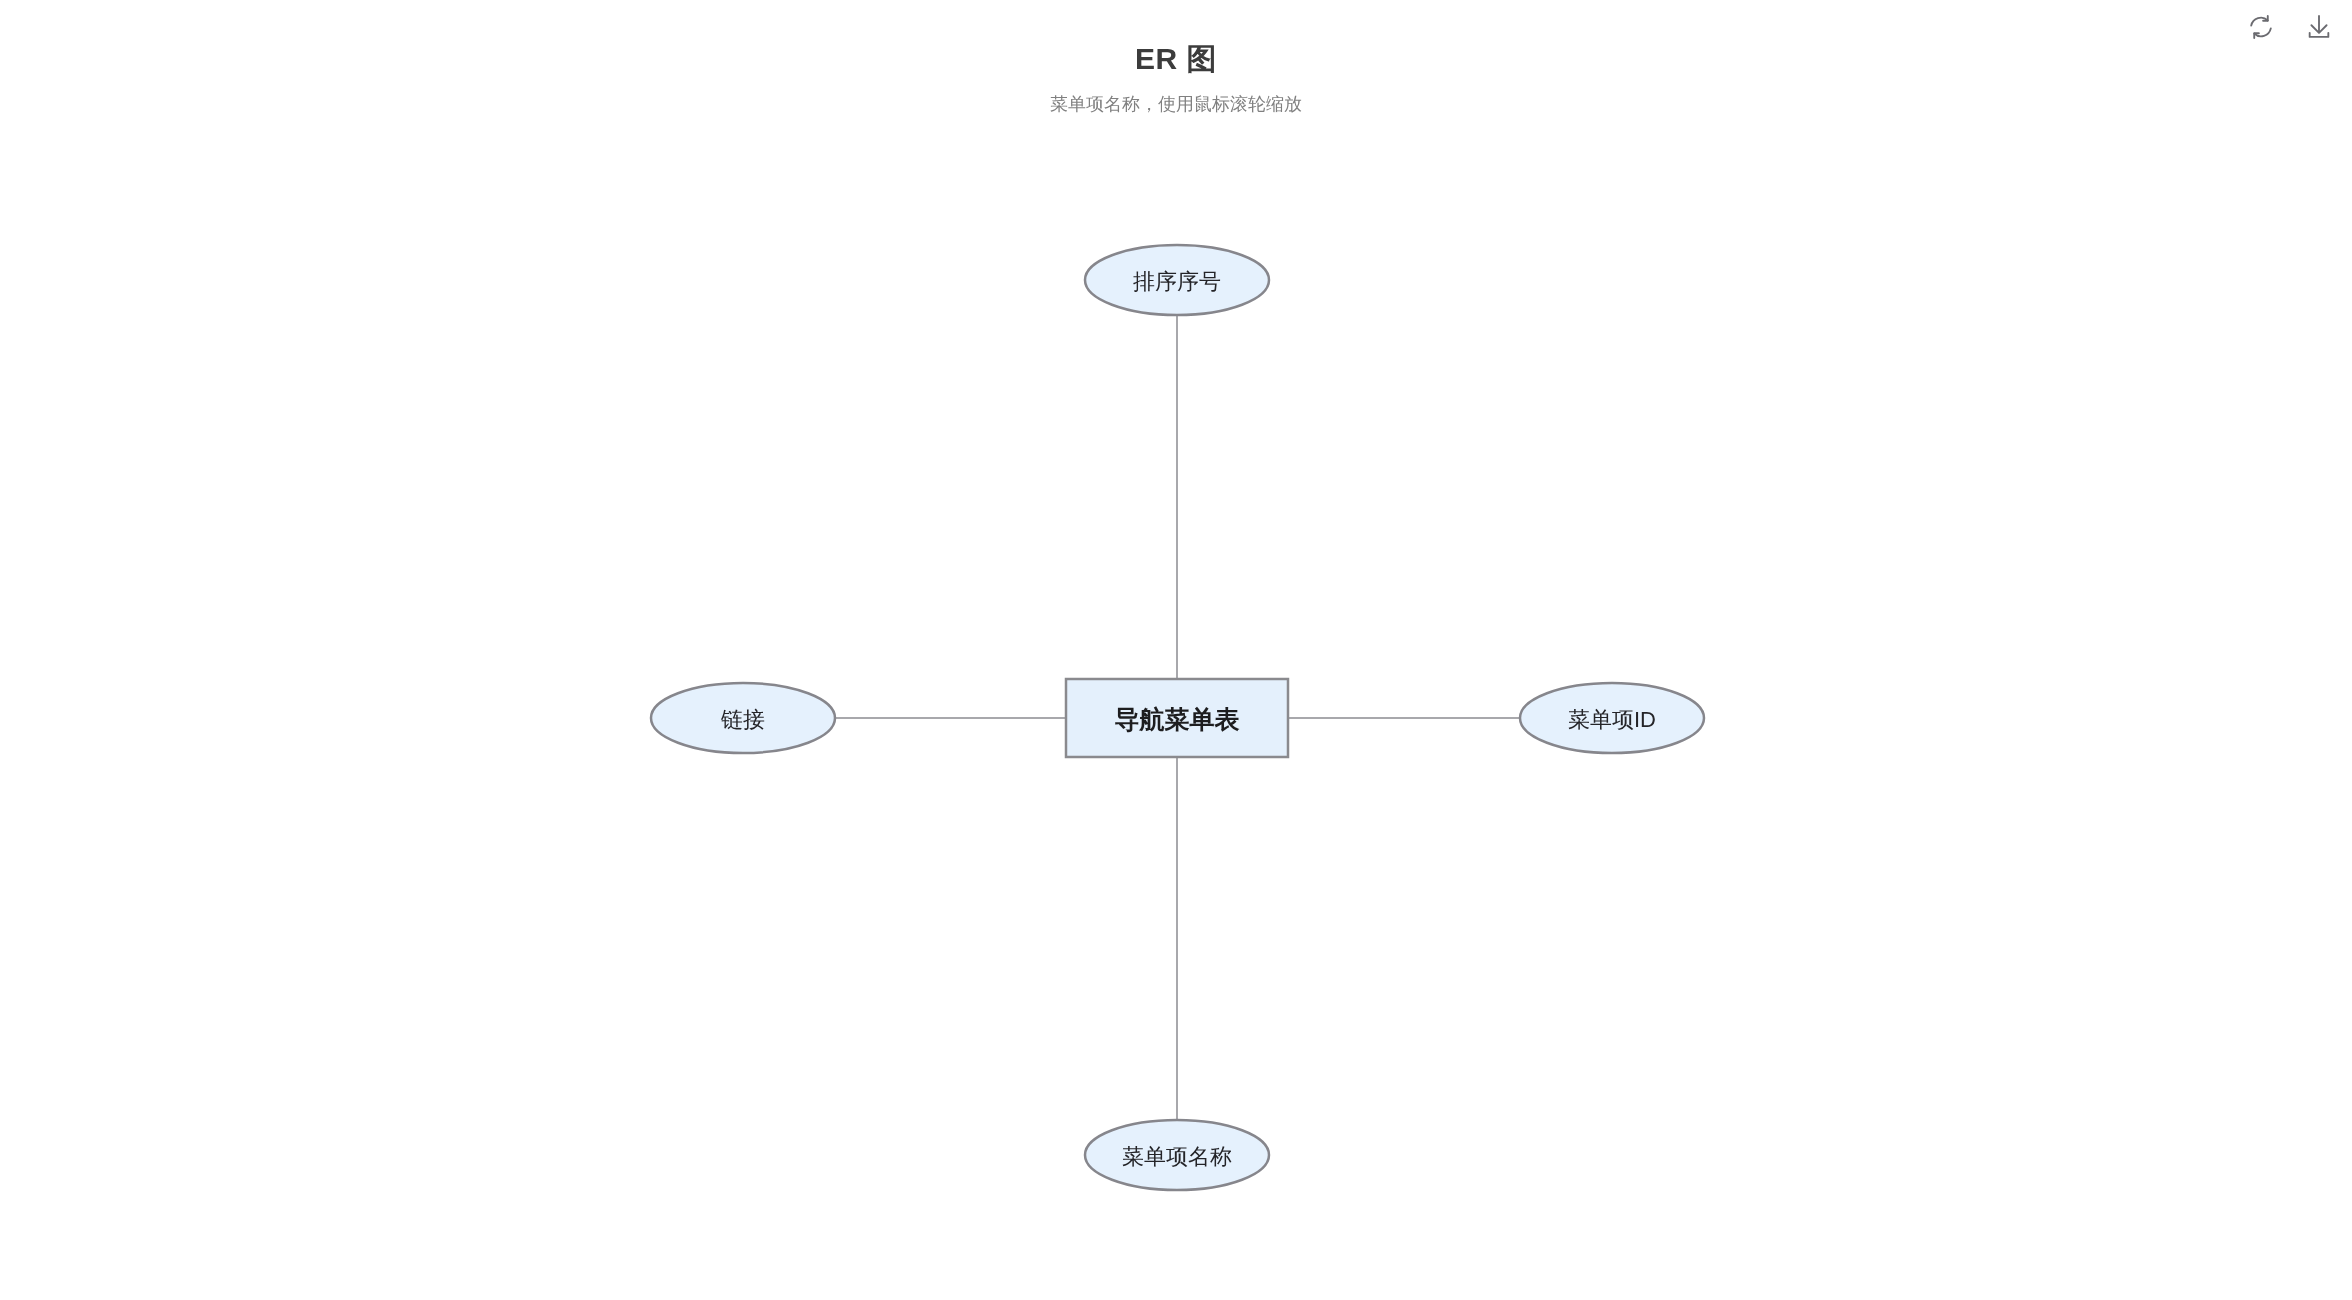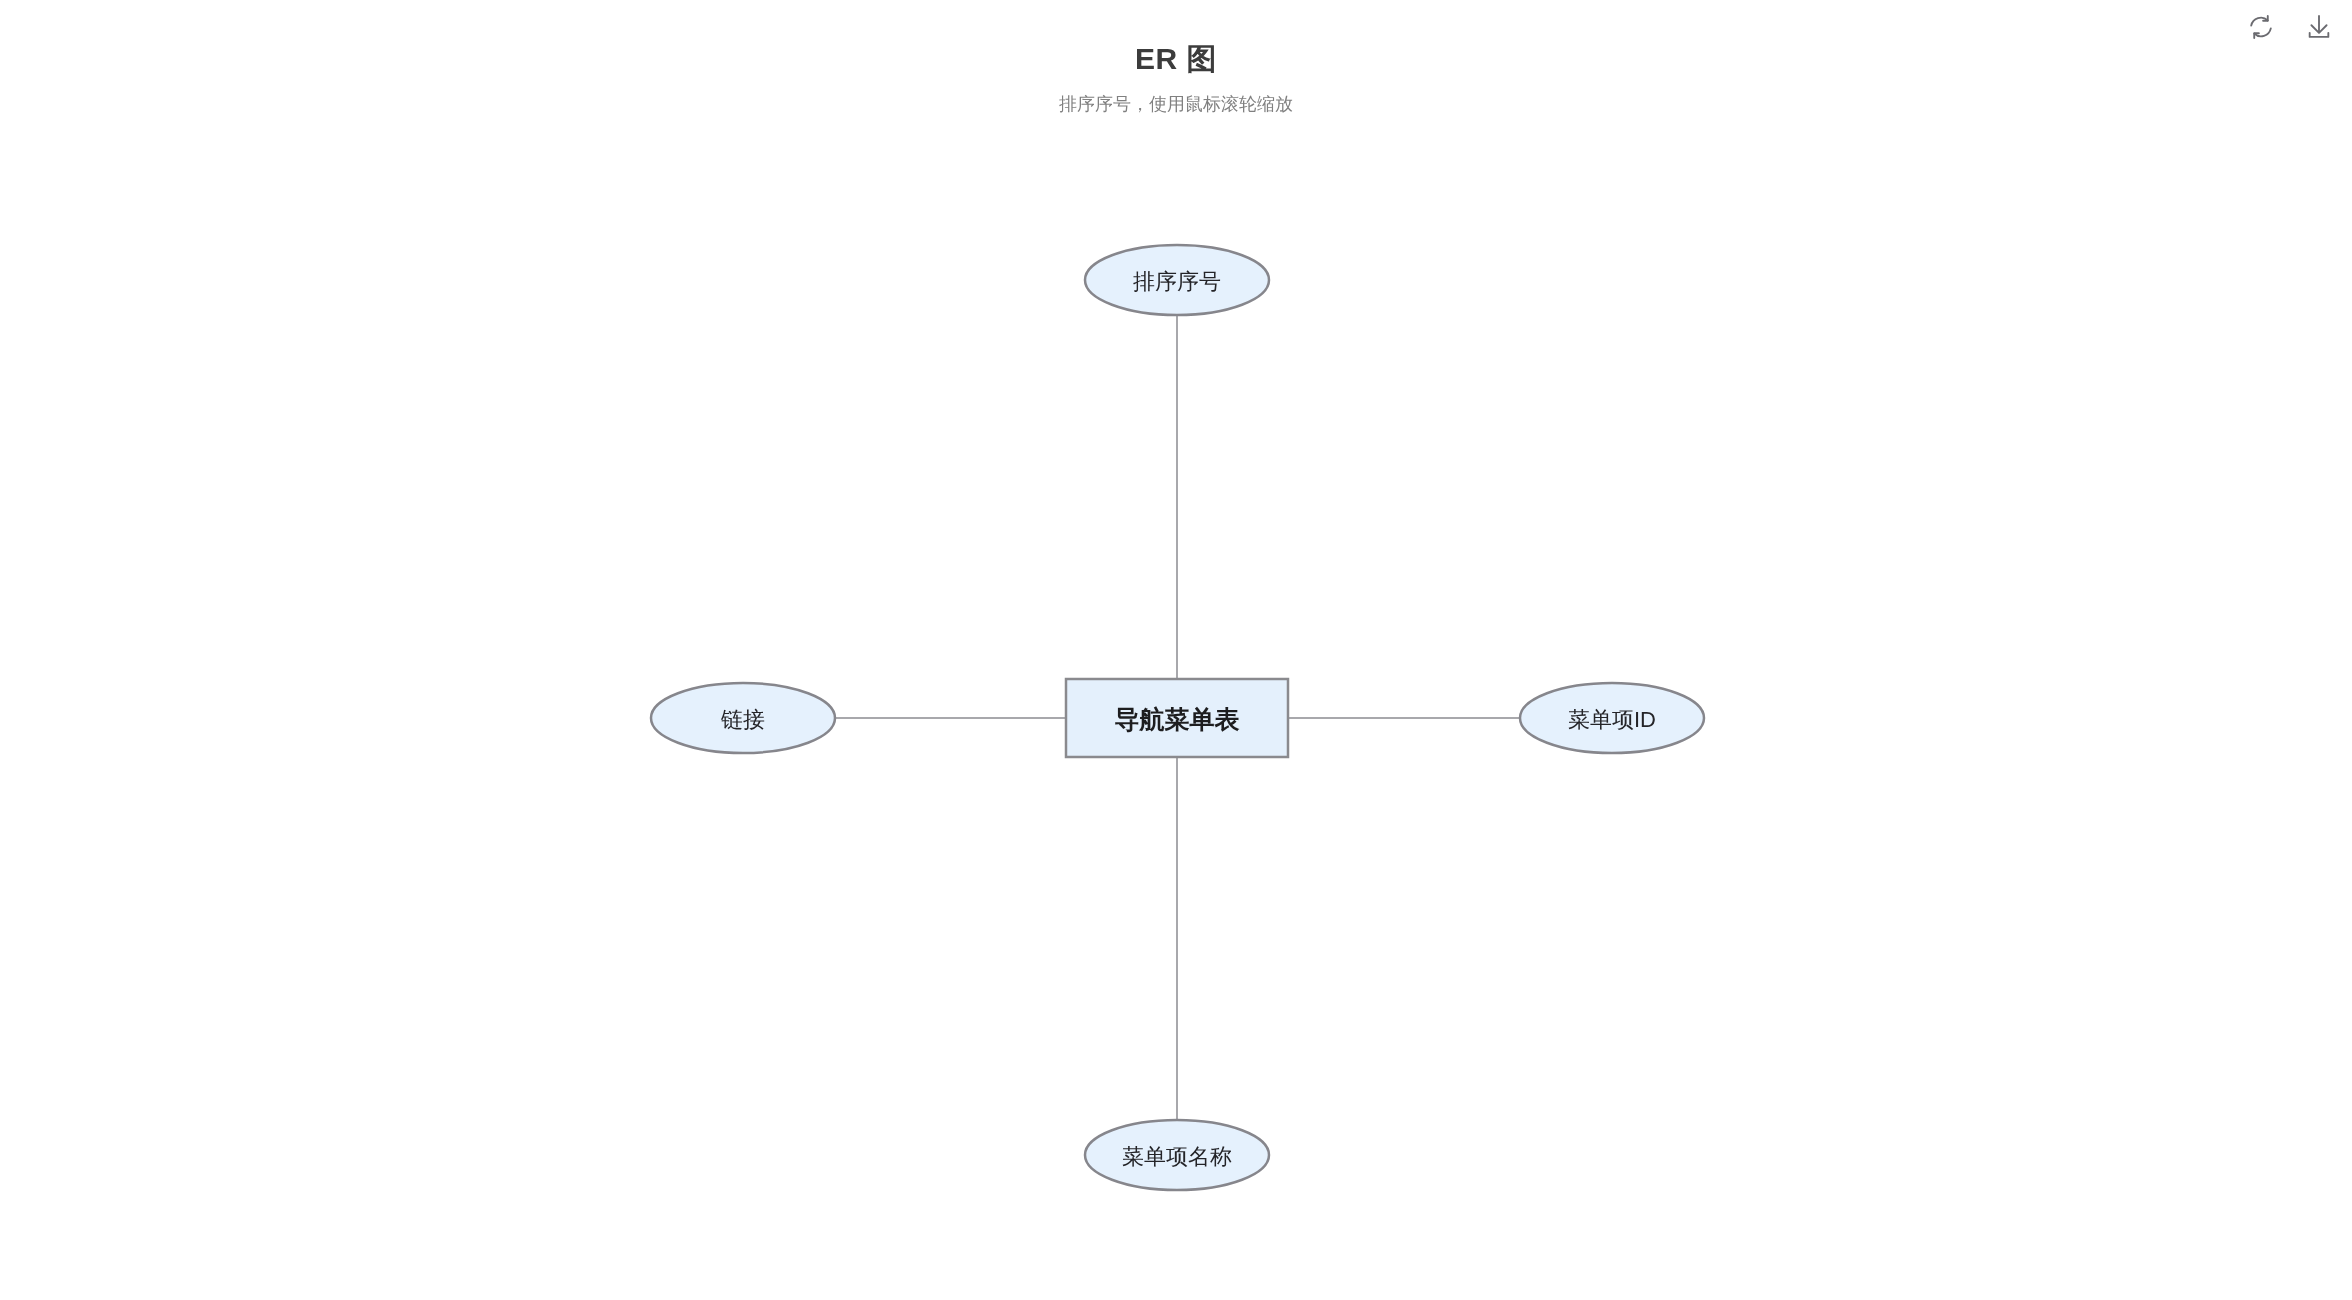--- a/index.html
+++ b/index.html
@@ -149,21 +149,21 @@
 
     <g class="er-node">
       <ellipse class="er-attr-shape" cx="1177" cy="1155" rx="92" ry="35"></ellipse>
       <text class="er-attr-label" x="1177" y="1156">菜单项名称</text>
     </g>
   </svg>
 </div>
 
 <div id="header">
   <h1 id="page-title">ER 图</h1>
-  <p id="page-subtitle">排序序号，使用鼠标滚轮缩放</p>
+  <p id="page-subtitle">菜单项名称，使用鼠标滚轮缩放</p>
 </div>
 
 <div id="toolbar">
   <button class="tool-btn">
     <span>
       <svg width="28" height="28" viewBox="0 0 24 24" fill="none" stroke="#6b6b70" stroke-width="1.6" stroke-linecap="round" stroke-linejoin="round">
         <path d="M20.4 13.2A8.5 8.5 0 0 1 6.2 17.6"></path>
         <path d="M3.6 10.8A8.5 8.5 0 0 1 17.8 6.4"></path>
         <polyline points="17.8,2.6 17.8,6.6 13.8,6.6"></polyline>
         <polyline points="6.2,21.4 6.2,17.4 10.2,17.4"></polyline>

